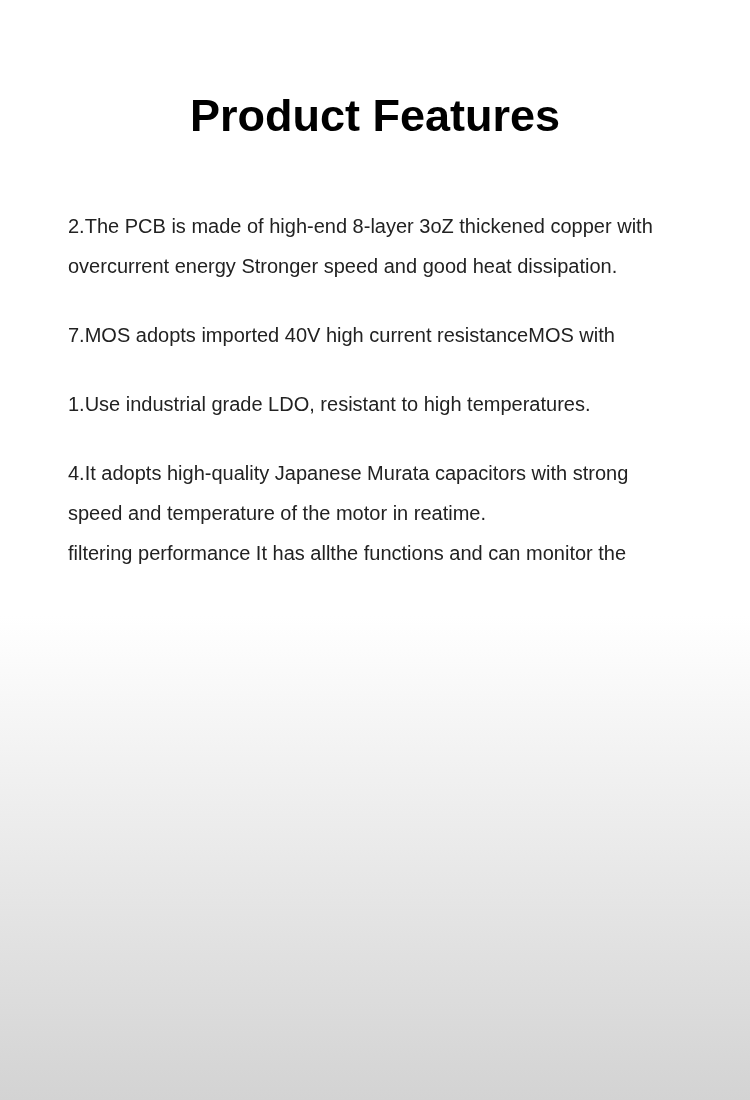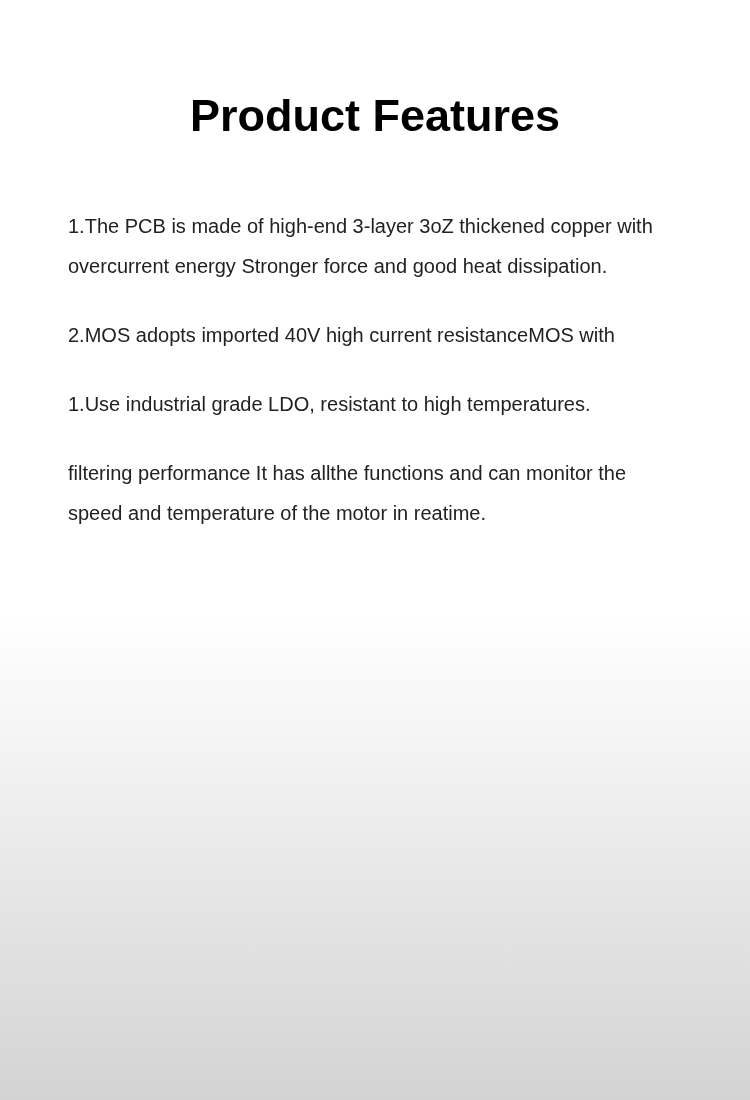--- a/index.html
+++ b/index.html
@@ -42,32 +42,33 @@
 </head>
 <body>
 
 <div class="page">
 
   <h1 class="title">Product Features</h1>
 
   <div class="features">
 
     <p class="feature">
-      <span class="line">1.The PCB is made of high-end 3-layer 3oZ thickened copper with</span>
-      <span class="line">overcurrent energy Stronger force and good heat dissipation.</span>
+      <span class="line">2.The PCB is made of high-end 8-layer 3oZ thickened copper with</span>
+      <span class="line">overcurrent energy Stronger speed and good heat dissipation.</span>
     </p>
 
     <p class="feature">
-      <span class="line">2.MOS adopts imported 40V high current resistanceMOS with</span>
+      <span class="line">7.MOS adopts imported 40V high current resistanceMOS with</span>
     </p>
 
     <p class="feature">
       <span class="line">1.Use industrial grade LDO, resistant to high temperatures.</span>
     </p>
 
     <p class="feature">
+      <span class="line">4.It adopts high-quality Japanese Murata capacitors with strong</span>
+      <span class="line">speed and temperature of the motor in reatime.</span>
       <span class="line">filtering performance It has allthe functions and can monitor the</span>
-      <span class="line">speed and temperature of the motor in reatime.</span>
     </p>
 
   </div>
 
 </div>
 
 </body></html>

